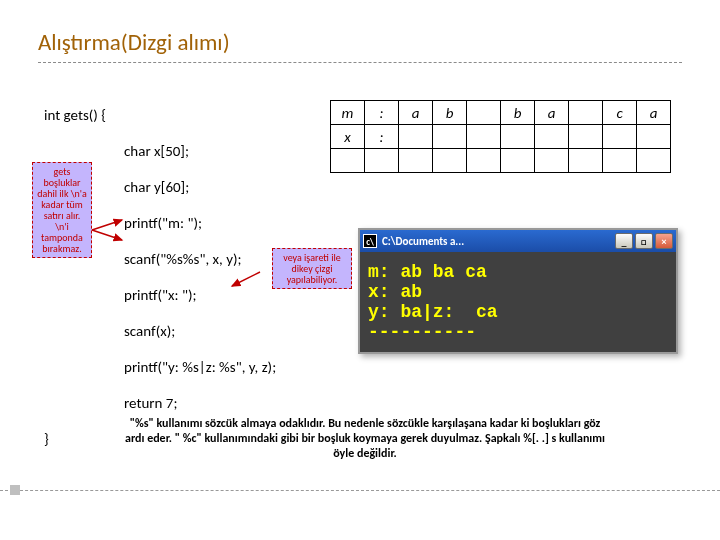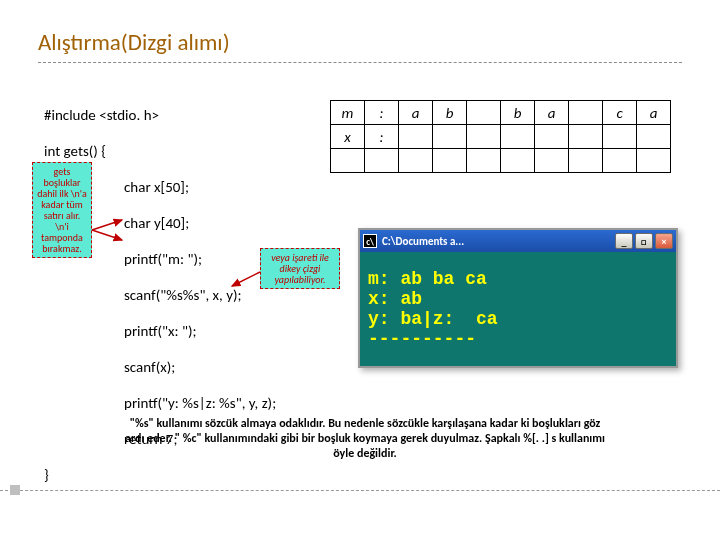--- a/index.html
+++ b/index.html
@@ -27,27 +27,27 @@
     background: #bfbfbf;
   }
   .code-area {
     position: absolute; left: 44px; top: 88px;
     font-size: 15px; line-height: 18px; color: #000;
     white-space: pre;
   }
   .code-indent { margin-left: 80px; }
   .note-box {
     position: absolute;
-    background: #5eead4;
+    background: #c4b5fd;
     border: 1.5px dashed #c00000;
     color: #c00000; font-size: 10px; line-height: 11px;
     text-align: center; padding: 3px 4px;
   }
   .note-left { left: 32px; top: 162px; width: 60px; }
-  .note-mid  { left: 260px; top: 248px; width: 80px; font-style: italic; }
+  .note-mid  { left: 272px; top: 248px; width: 80px; }
   svg.arrows {
     position: absolute; left: 0; top: 0; width: 720px; height: 540px;
     pointer-events: none;
   }
   .mem-table {
     position: absolute; left: 330px; top: 100px;
     border-collapse: collapse;
   }
   .mem-table td {
     border: 1px solid #000; width: 34px; height: 24px;
@@ -73,40 +73,39 @@
   .console-titlebar .sp { flex: 1; }
   .win-btn {
     width: 18px; height: 16px; margin-left: 2px;
     background: linear-gradient(#fdfdfd,#c9c7ba);
     border: 1px solid #6b6b6b; border-radius: 2px;
     display: inline-flex; align-items: center; justify-content: center;
     font-size: 10px; color: #000;
   }
   .win-btn.close { background: linear-gradient(#f7a38e,#d65b3a); color:#fff; }
   .console-body {
-    background: #0f766e; color: #ffff00;
+    background: #404040; color: #ffff00;
     font-family: "Courier New", monospace; font-size: 18px; font-weight: bold;
-    padding: 17px 8px; line-height: 20px; white-space: pre;
+    padding: 10px 8px; line-height: 20px; white-space: pre;
   }
   .footnote {
     position: absolute; left: 120px; top: 416px; width: 490px;
     font-size: 12px; font-weight: bold; text-align: center; line-height: 15px;
   }
 </style>
 </head>
 <body>
 
 <div class="title">Alıştırma(Dizgi alımı)</div>
 <div class="title-rule"></div>
 
 <div class="code-area">
-<div>#include &lt;stdio. h&gt;</div>
 <div>int gets() {</div>
 <div class="code-indent">char x[50];</div>
-<div class="code-indent">char y[40];</div>
+<div class="code-indent">char y[60];</div>
 <div class="code-indent">printf("m: ");</div>
 <div class="code-indent">scanf("%s%s", x, y);</div>
 <div class="code-indent">printf("x: ");</div>
 <div class="code-indent">scanf(x);</div>
 <div class="code-indent">printf("y: %s|z: %s", y, z);</div>
 <div class="code-indent">return 7;</div>
 <div>}</div>
 </div>
 
 <div class="note-box note-left">gets boşluklar dahil ilk \n'a kadar tüm satırı alır. \n'i tamponda bırakmaz.</div>

